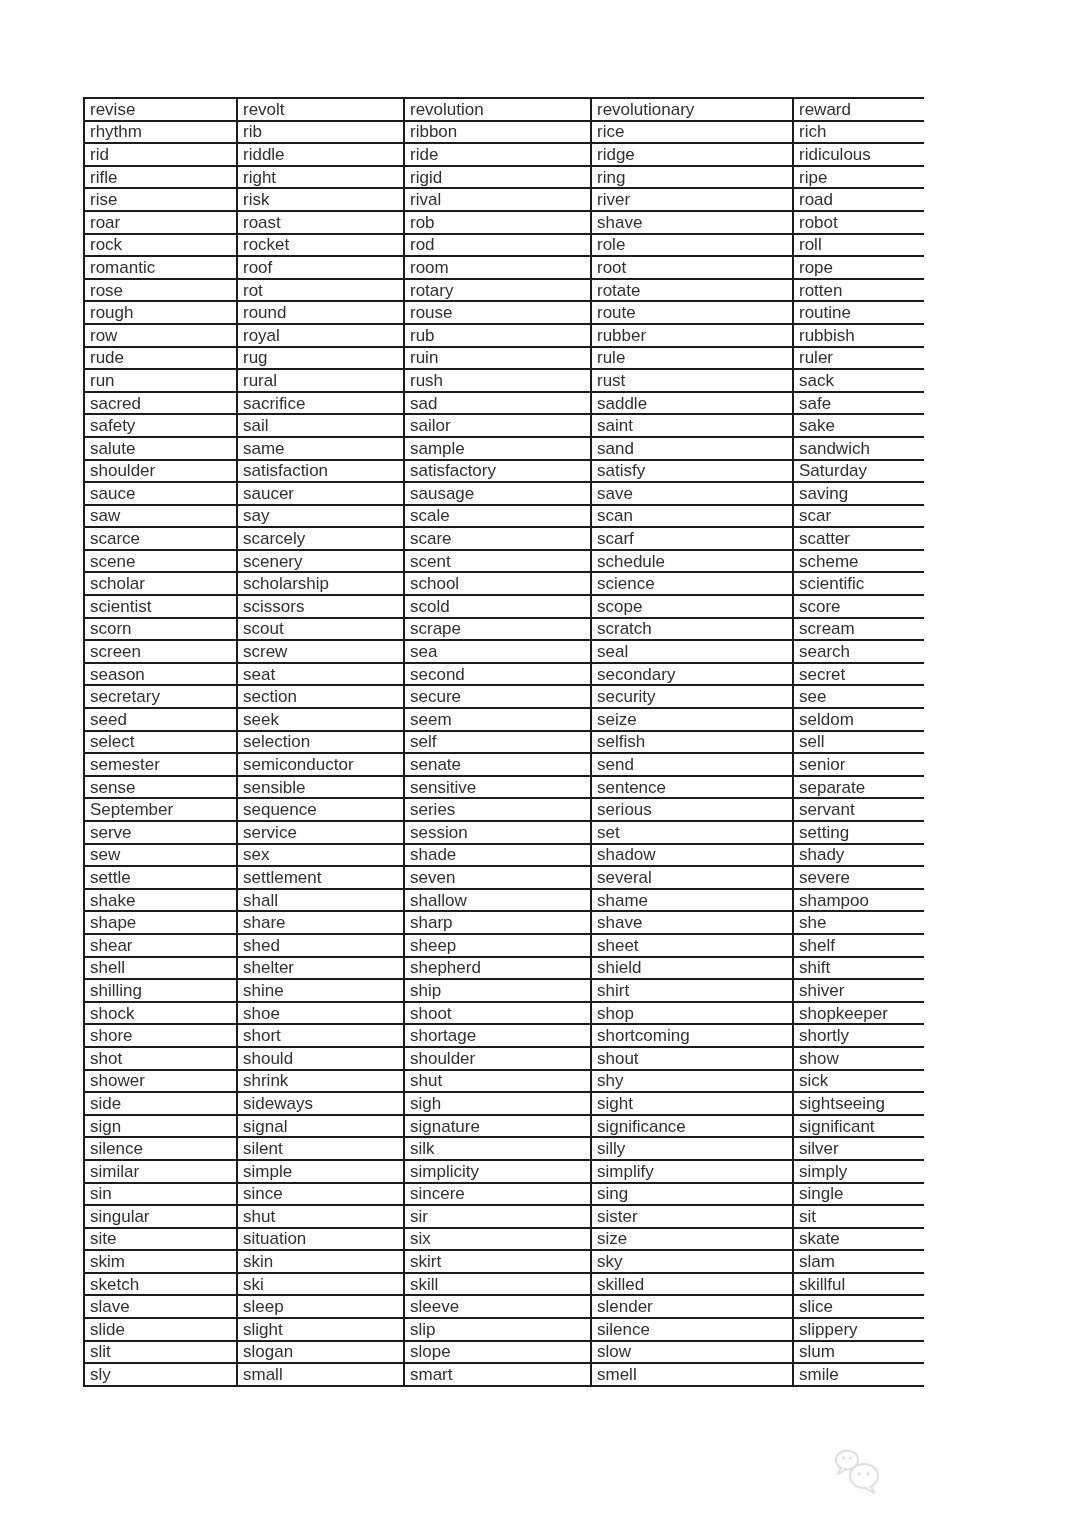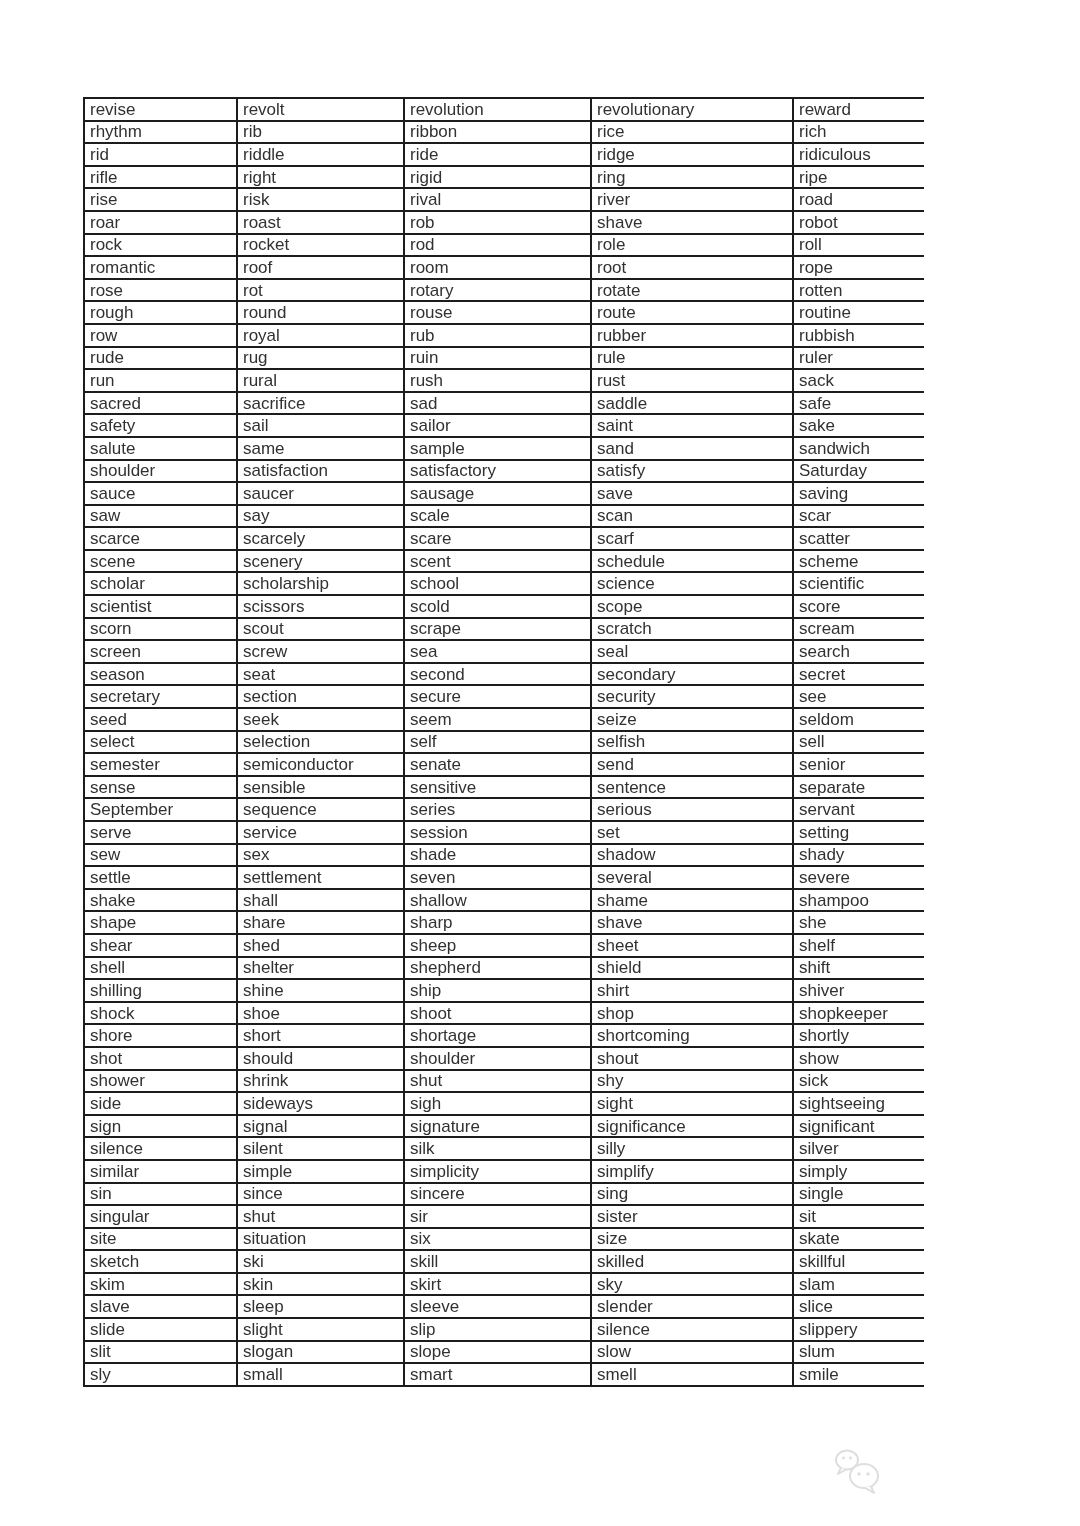--- a/index.html
+++ b/index.html
@@ -422,32 +422,32 @@
           <td>sit</td>
         </tr>
         <tr>
           <td>site</td>
           <td>situation</td>
           <td>six</td>
           <td>size</td>
           <td>skate</td>
         </tr>
         <tr>
+          <td>skim</td>
+          <td>skin</td>
+          <td>skirt</td>
+          <td>sky</td>
+          <td>slam</td>
+        </tr>
+        <tr>
           <td>sketch</td>
           <td>ski</td>
           <td>skill</td>
           <td>skilled</td>
           <td>skillful</td>
-        </tr>
-        <tr>
-          <td>skim</td>
-          <td>skin</td>
-          <td>skirt</td>
-          <td>sky</td>
-          <td>slam</td>
         </tr>
         <tr>
           <td>slave</td>
           <td>sleep</td>
           <td>sleeve</td>
           <td>slender</td>
           <td>slice</td>
         </tr>
         <tr>
           <td>slide</td>

